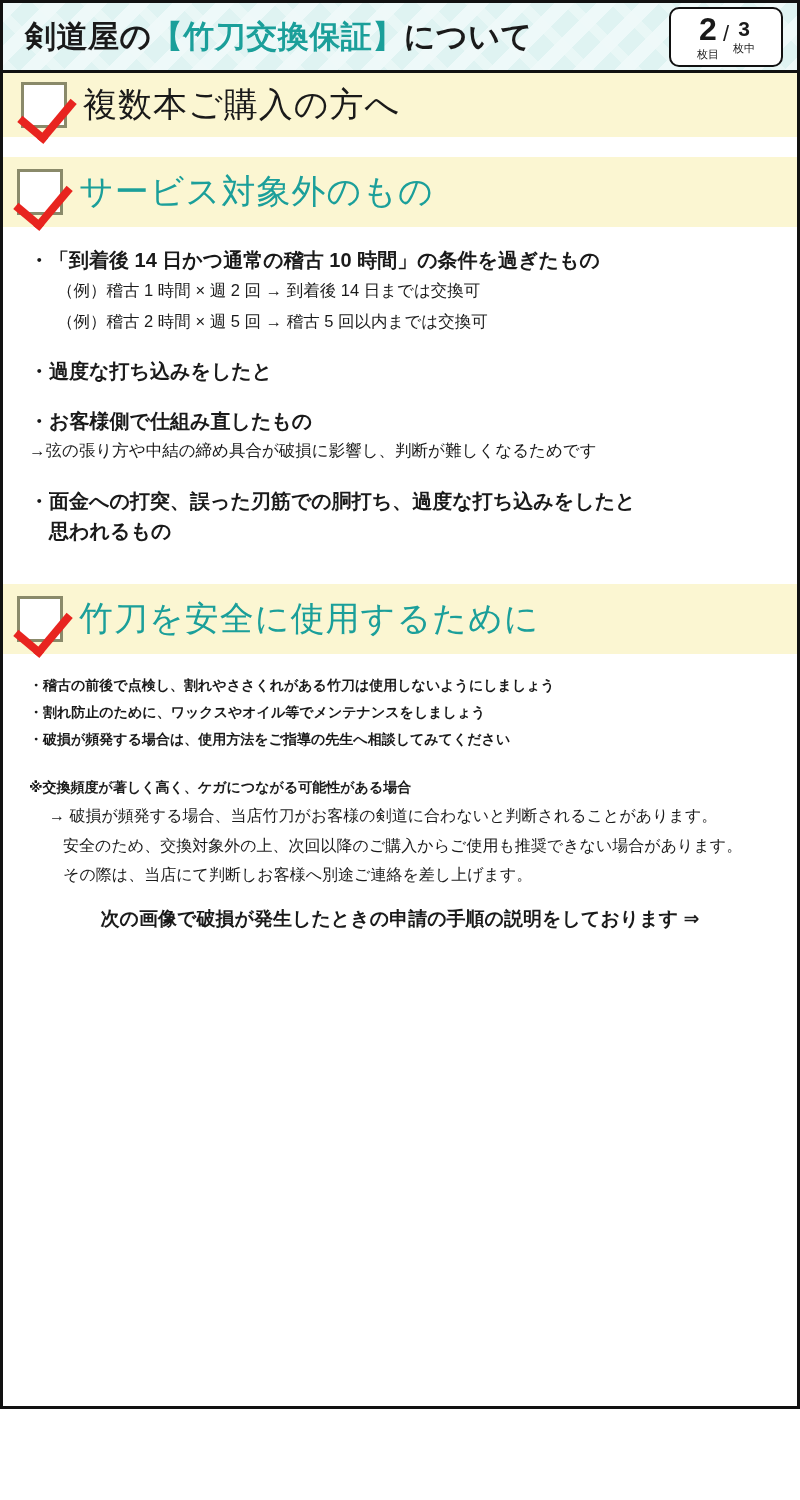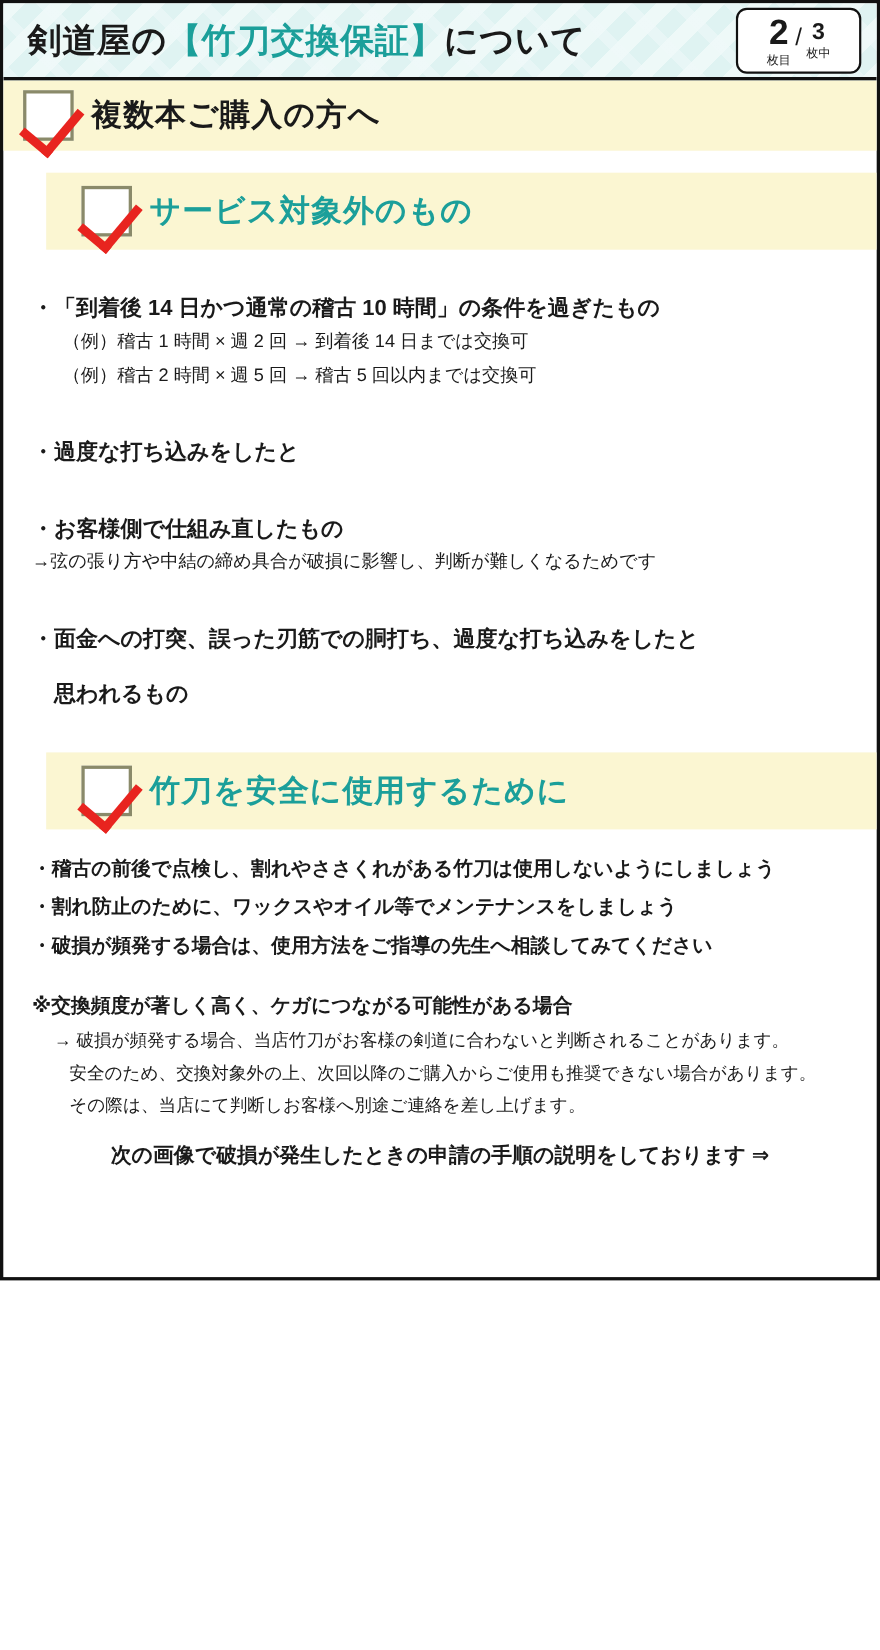--- a/index.html
+++ b/index.html
@@ -6,21 +6,21 @@
   html, body {
     width: 800px;
     height: 1500px;
     background: #ffffff;
     font-family: "Liberation Sans", "DejaVu Sans", sans-serif;
     color: #1a1a1a;
   }
   .page {
     position: relative;
     width: 800px;
-    height: 1164px;
+    height: 1409px;
     overflow: hidden;
     border: 3px solid #111111;
     background: #ffffff;
   }
 
   
   .header {
     position: relative;
     height: 70px;
     background: #dff3f2;
@@ -66,58 +66,58 @@
   .pc-col { display: flex; flex-direction: column; align-items: center; }
 
   
   .sec-head {
     background: #fbf6d2;
     display: flex;
     align-items: center;
     gap: 16px;
     padding: 9px 18px;
   }
-  .sec-head.tall { padding: 12px 32px; margin-left: 39px; }
+  .sec-head.tall { padding: 12px 14px; }
   .check {
     position: relative;
     width: 46px;
     height: 46px;
     border: 3px solid #8a8a6a;
     background: #ffffff;
     flex: 0 0 auto;
   }
   .check::after {
     content: "";
     position: absolute;
     left: 6px;
     top: 2px;
     width: 26px;
     height: 44px;
     border: solid #e8241f;
     border-width: 0 8px 8px 0;
     transform: rotate(40deg);
   }
   .sec-title {
-    font-size: 28px;
-    font-weight: bold;
+    font-size: 34px;
+    font-weight: normal;
     letter-spacing: 1px;
   }
   .sec-title.teal { color: #1b9f9a; }
 
   
   .block { padding: 18px 26px 8px 26px; }
   .line { font-size: 19px; line-height: 1.75; }
   .line.b { font-weight: bold; }
-  .bullet { font-size: 20px; font-weight: bold; line-height: 1.5; margin-top: 20px; }
+  .bullet { font-size: 20px; font-weight: bold; line-height: 1.5; }
   .sub { font-size: 16.5px; line-height: 1.85; padding-left: 28px; }
   .note { font-size: 16.5px; line-height: 1.8; }
   .gap-m { height: 20px; }
   .gap-l { height: 30px; }
 
-  .list3 .row { font-size: 18px; font-weight: bold; line-height: 1.95; }
+  .list3 .row { font-size: 14px; font-weight: bold; line-height: 1.95; }
   .indent1 { padding-left: 20px; }
   .indent2 { padding-left: 34px; }
   .small { font-size: 16px; line-height: 1.85; }
 
   .footer-line {
     text-align: center;
     font-size: 19px;
     font-weight: bold;
     padding: 8px 10px 0 10px;
   }

